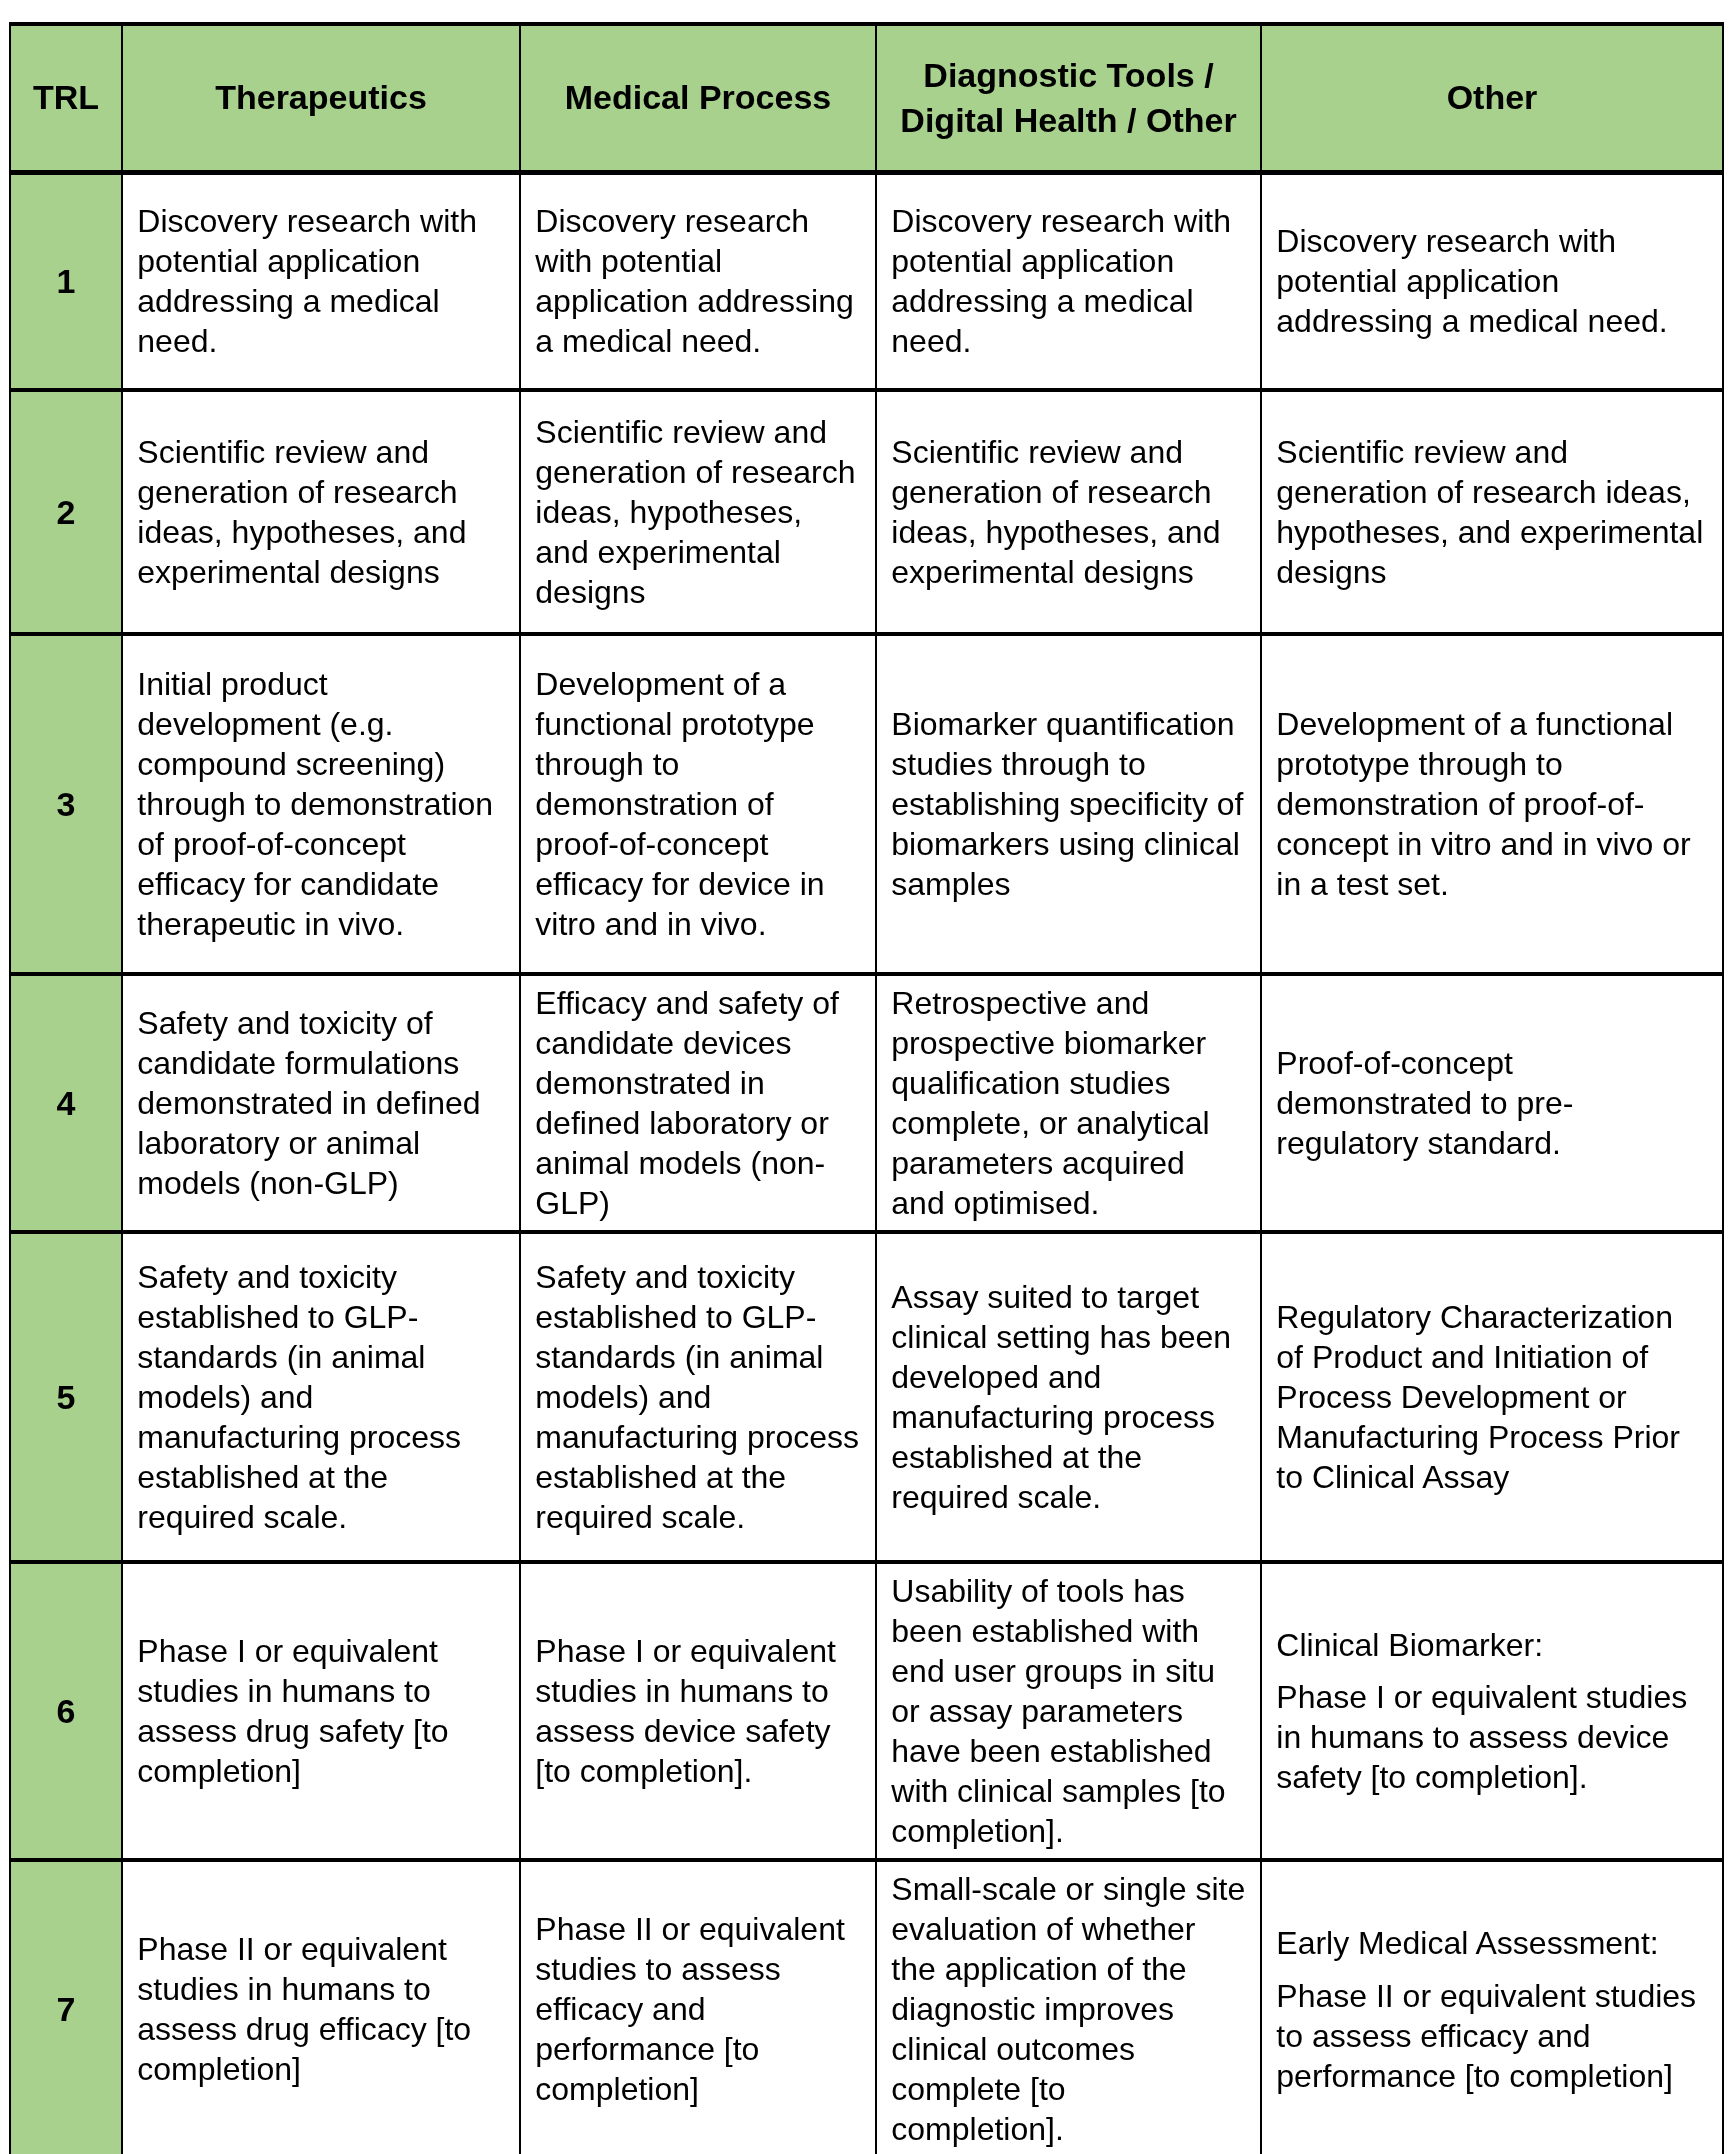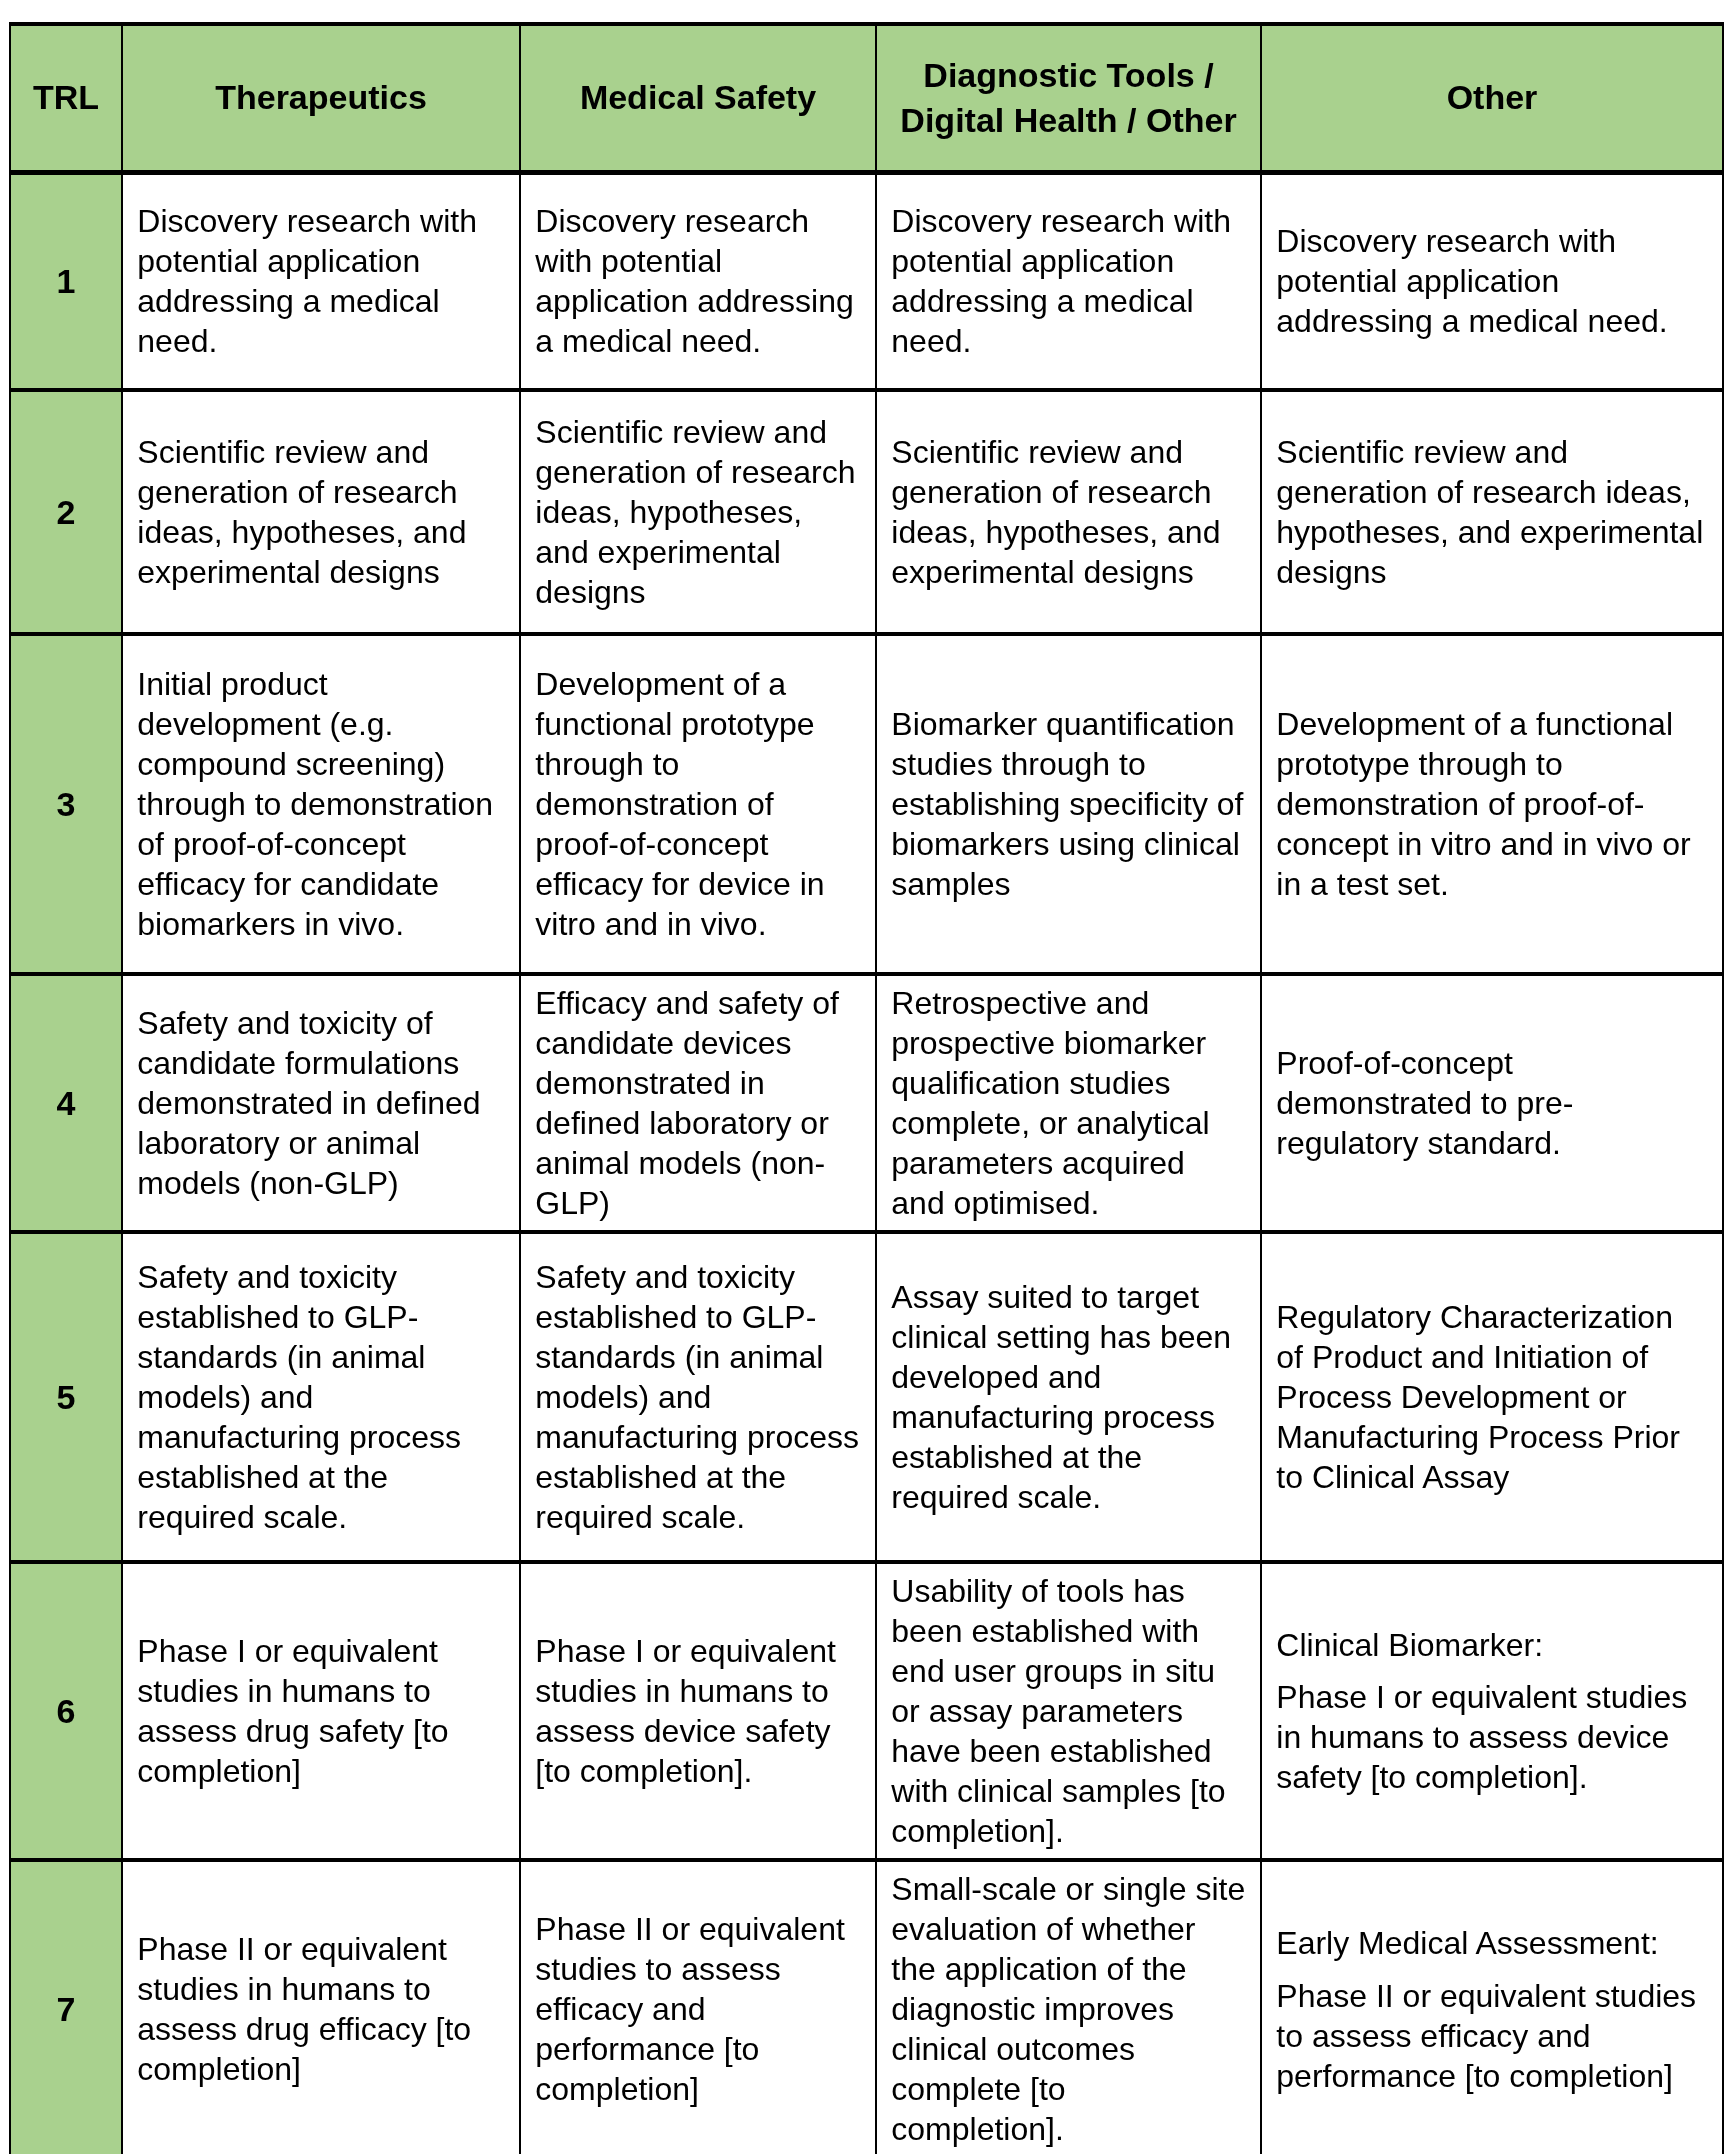--- a/index.html
+++ b/index.html
@@ -85,21 +85,21 @@
       <col style="width:112px">
       <col style="width:398px">
       <col style="width:356px">
       <col style="width:385px">
       <col style="width:462px">
     </colgroup>
     <thead>
       <tr class="hrow">
         <th>TRL</th>
         <th>Therapeutics</th>
-        <th>Medical Safety</th>
+        <th>Medical Process</th>
         <th>Diagnostic Tools / Digital Health / Other</th>
         <th>Other</th>
       </tr>
     </thead>
     <tbody>
       <tr class="r1">
         <td class="trl-num">1</td>
         <td>Discovery research with potential application addressing a medical need.</td>
         <td>Discovery research with potential application addressing a medical need.</td>
         <td>Discovery research with potential application addressing a medical need.</td>
@@ -107,21 +107,21 @@
       </tr>
       <tr class="r2">
         <td class="trl-num">2</td>
         <td>Scientific review and generation of research ideas, hypotheses, and experimental designs</td>
         <td>Scientific review and generation of research ideas, hypotheses, and experimental designs</td>
         <td>Scientific review and generation of research ideas, hypotheses, and experimental designs</td>
         <td>Scientific review and generation of research ideas, hypotheses, and experimental designs</td>
       </tr>
       <tr class="r3">
         <td class="trl-num">3</td>
-        <td>Initial product development (e.g. compound screening) through to demonstration of proof-of-concept efficacy for candidate biomarkers in vivo.</td>
+        <td>Initial product development (e.g. compound screening) through to demonstration of proof-of-concept efficacy for candidate therapeutic in vivo.</td>
         <td>Development of a functional prototype through to demonstration of proof-of-concept efficacy for device in vitro and in vivo.</td>
         <td>Biomarker quantification studies through to establishing specificity of biomarkers using clinical samples</td>
         <td>Development of a functional prototype through to demonstration of proof-of-concept in vitro and in vivo or in a test set.</td>
       </tr>
       <tr class="r4">
         <td class="trl-num">4</td>
         <td>Safety and toxicity of candidate formulations demonstrated in defined laboratory or animal models (non-GLP)</td>
         <td>Efficacy and safety of candidate devices demonstrated in defined laboratory or animal models (non-GLP)</td>
         <td>Retrospective and prospective biomarker qualification studies complete, or analytical parameters acquired and optimised.</td>
         <td>Proof-of-concept demonstrated to pre-regulatory standard.</td>

